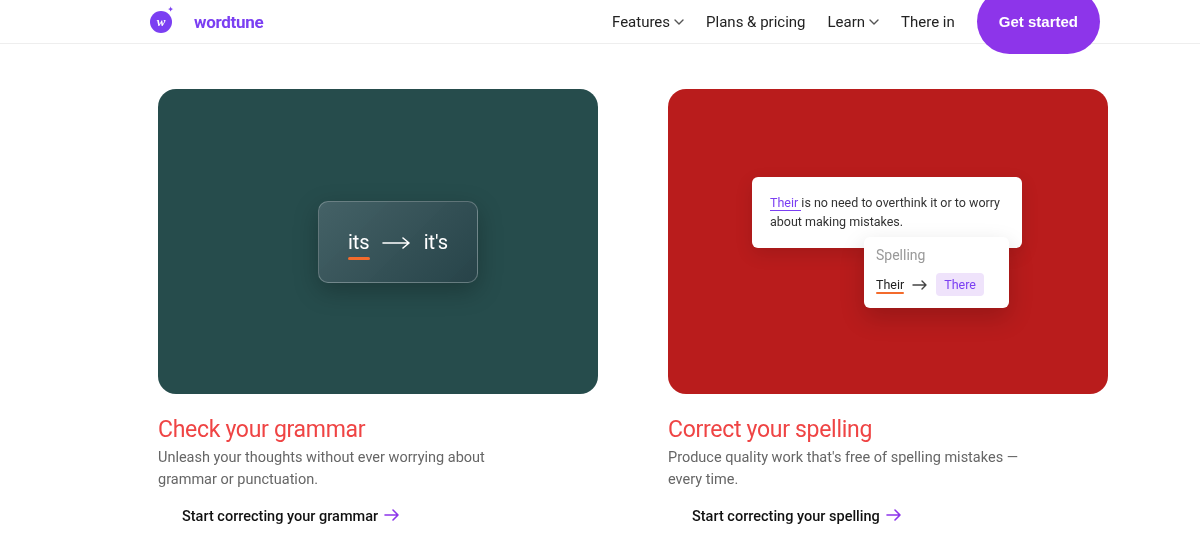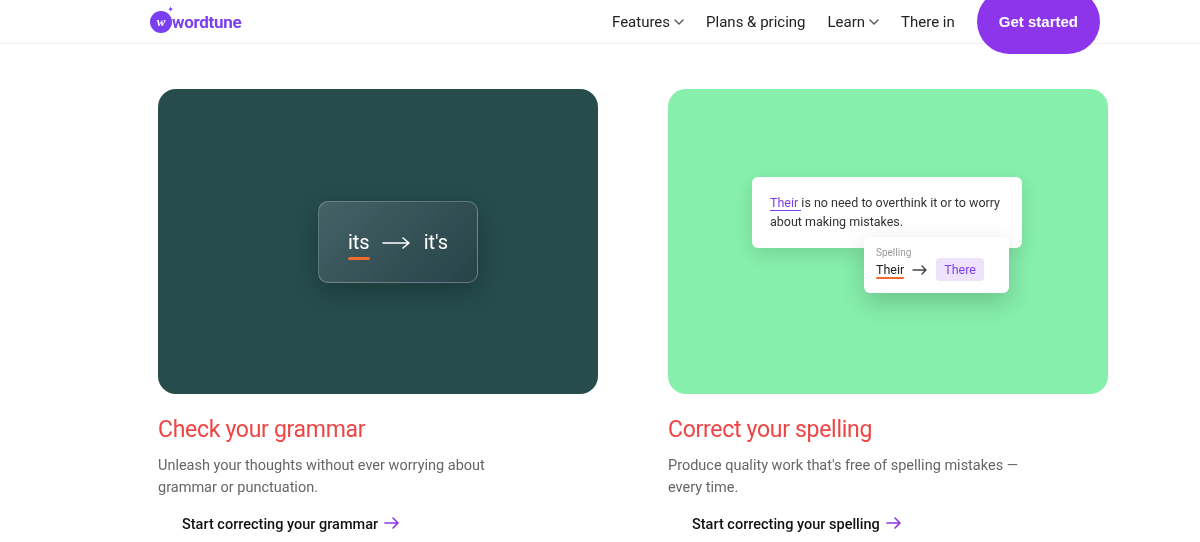--- a/index.html
+++ b/index.html
@@ -20,21 +20,21 @@
       display: flex;
       align-items: center;
       justify-content: space-between;
       height: 44px;
       padding: 0 100px 0 150px;
       border-bottom: 1px solid #eee;
     }
     .brand {
       display: flex;
       align-items: center;
-      gap: 0;
+      gap: 22px;
     }
     .brand-logo {
       width: 22px;
       height: 22px;
       border-radius: 50%;
       background: #7b3ff2;
       position: relative;
       display: flex;
       align-items: center;
       justify-content: center;
@@ -147,21 +147,21 @@
       right: 0;
       bottom: -6px;
       height: 3px;
       background: #f36b2c;
       border-radius: 2px;
     }
     .arrow-svg {
       stroke: #fff;
     }
     .tile-purple {
-      background: #86efac;
+      background: #b91c1c;
     }
     .spell-wrap {
       position: absolute;
       top: 88px;
       left: 84px;
     }
     .spell-card1 {
       width: 270px;
       background: #fff;
       border-radius: 6px;
@@ -187,22 +187,23 @@
       position: absolute;
       top: 60px;
       left: 112px;
       width: 145px;
       background: #fff;
       border-radius: 6px;
       box-shadow: 0 10px 24px rgba(0,0,0,0.18);
       padding: 10px 12px 12px;
     }
     .spell-label {
-      font-size: 10px;
+      font-size: 14px;
       color: #999;
+      margin-bottom: 10px;
     }
     .spell-row {
       display: flex;
       align-items: center;
       gap: 8px;
     }
     .spell-wrong {
       font-size: 12.5px;
       color: #222;
       position: relative;
@@ -231,21 +232,21 @@
     .card-title {
       font-size: 23px;
       font-weight: 400;
       margin-top: 22px;
       color: #ef4444;
       letter-spacing: -0.3px;
     }
     .card-desc {
       font-size: 14.5px;
       color: #666;
-      margin-top: 12px;
+      margin-top: 4px;
       line-height: 1.55;
       max-width: 380px;
     }
     .card-link {
       display: flex;
       align-items: center;
       gap: 6px;
       font-size: 14.5px;
       color: #111;
       font-weight: 500;

